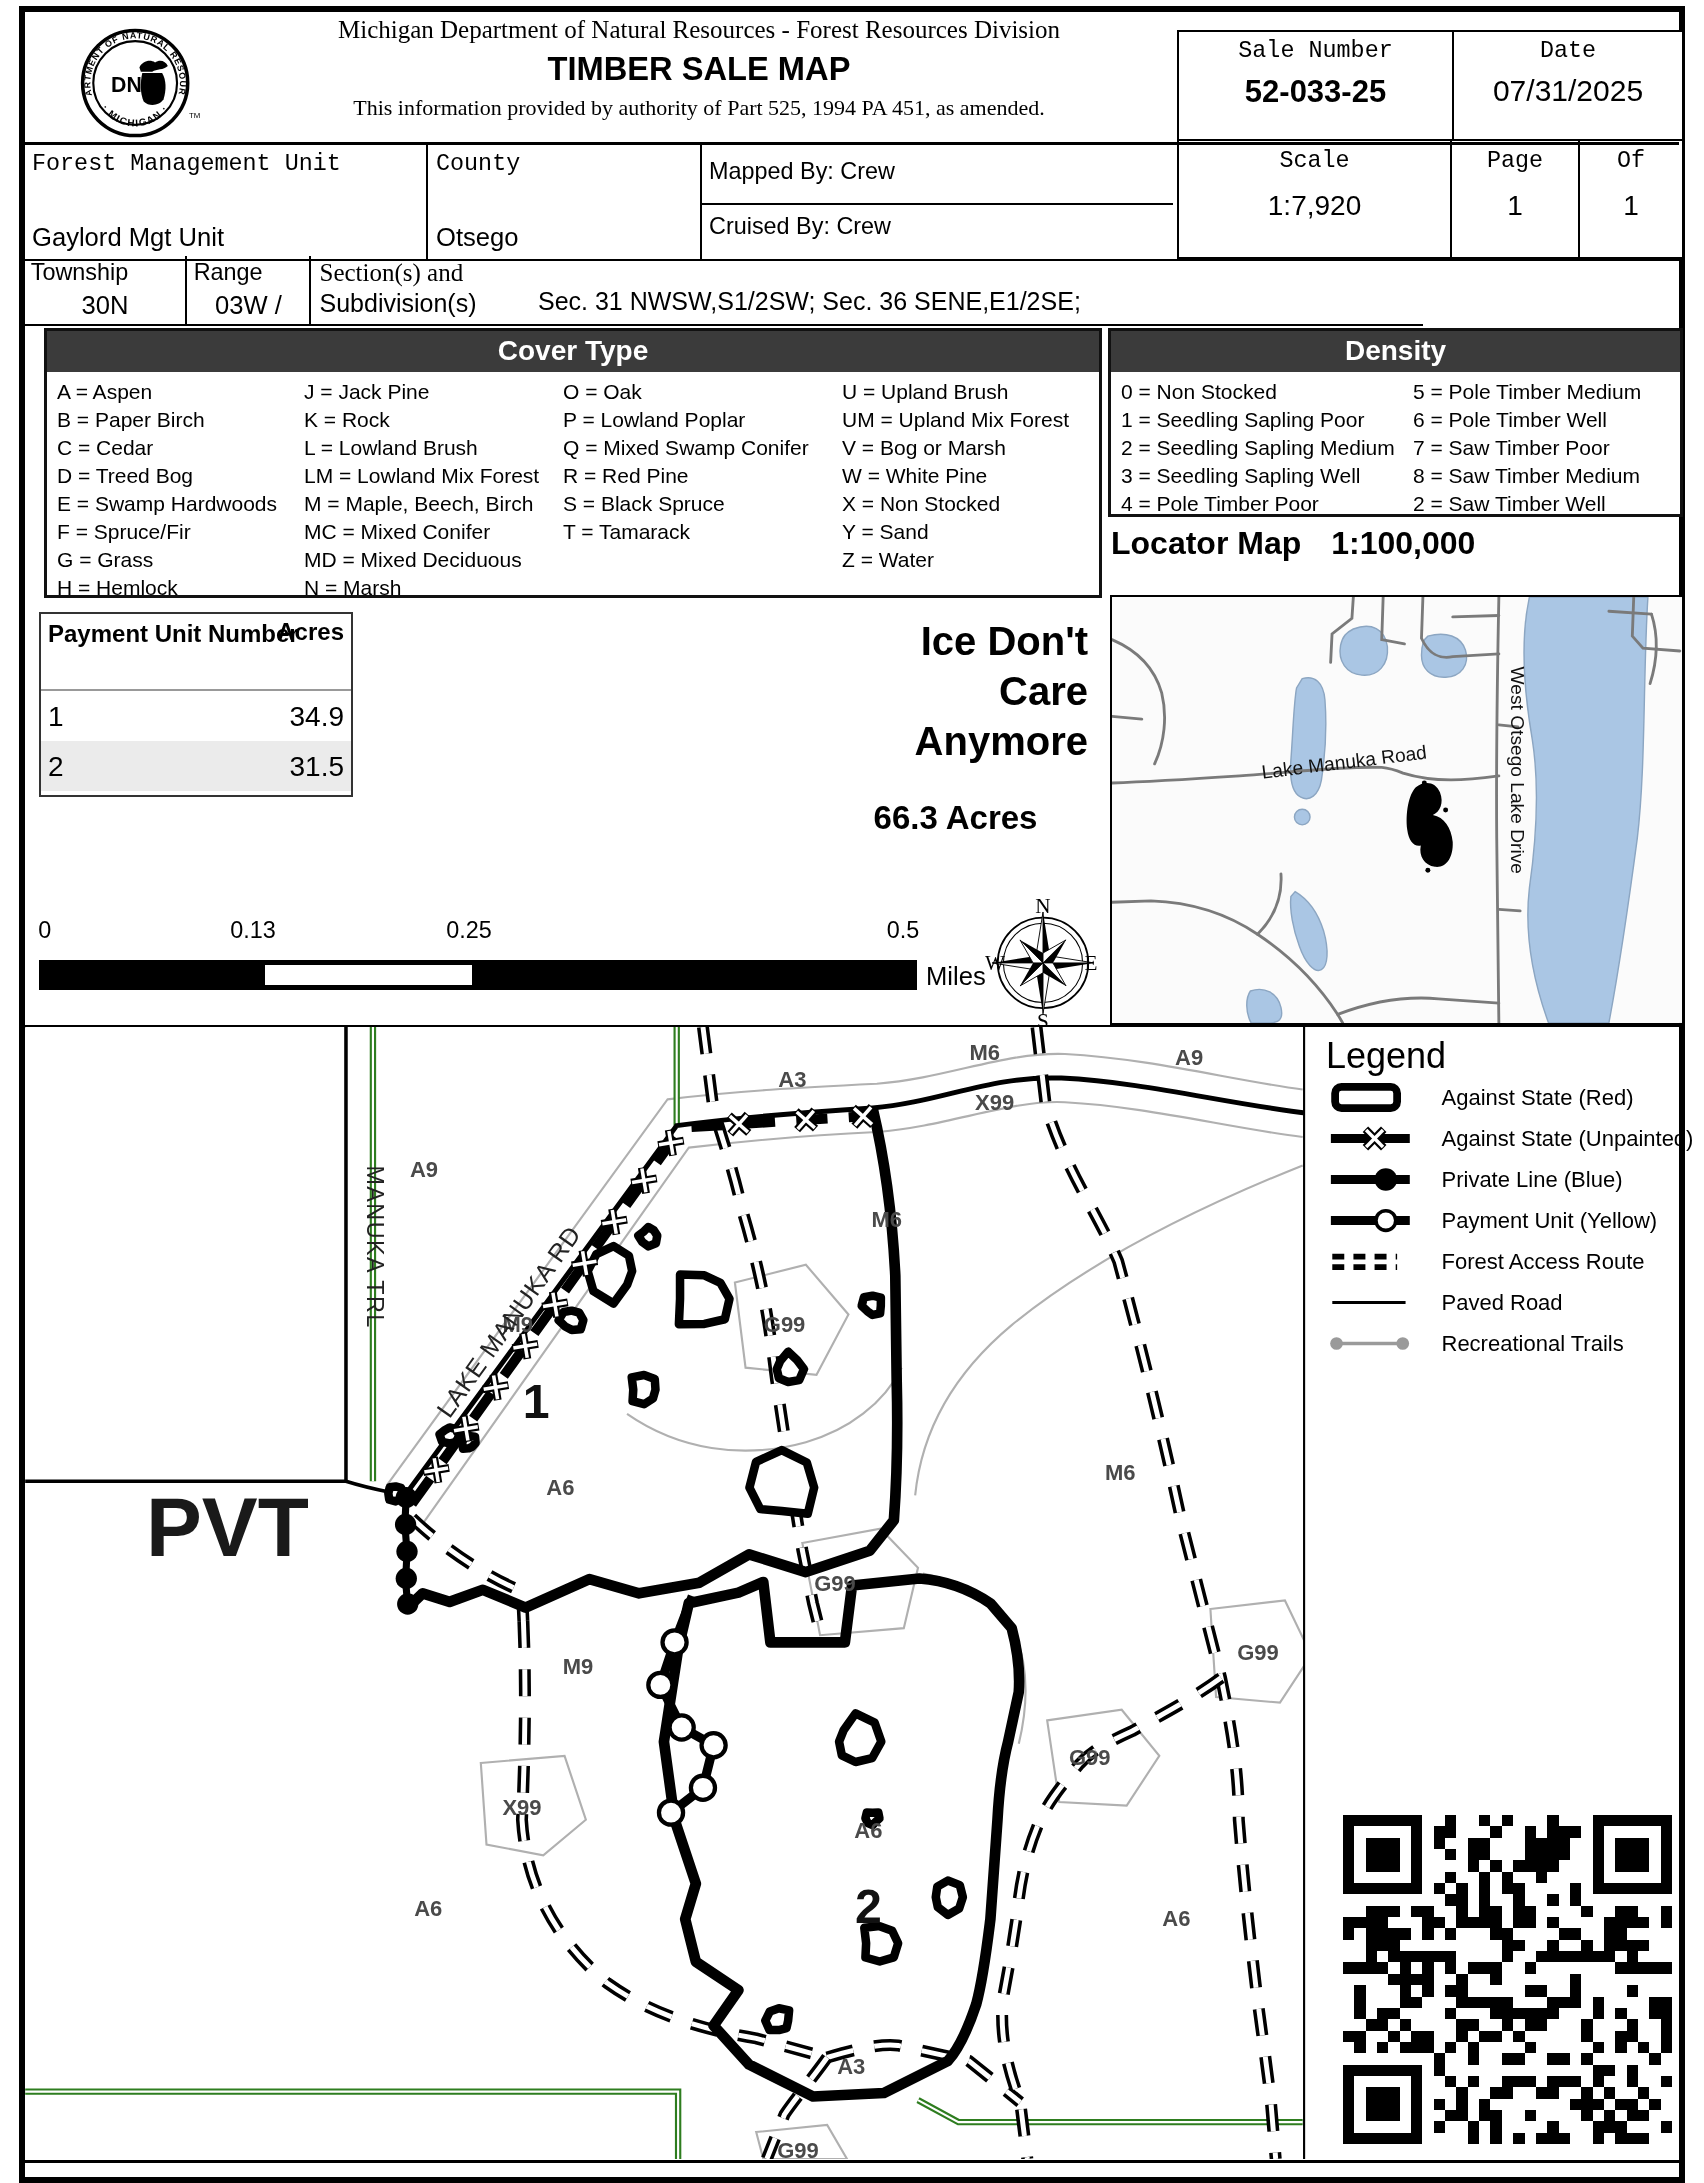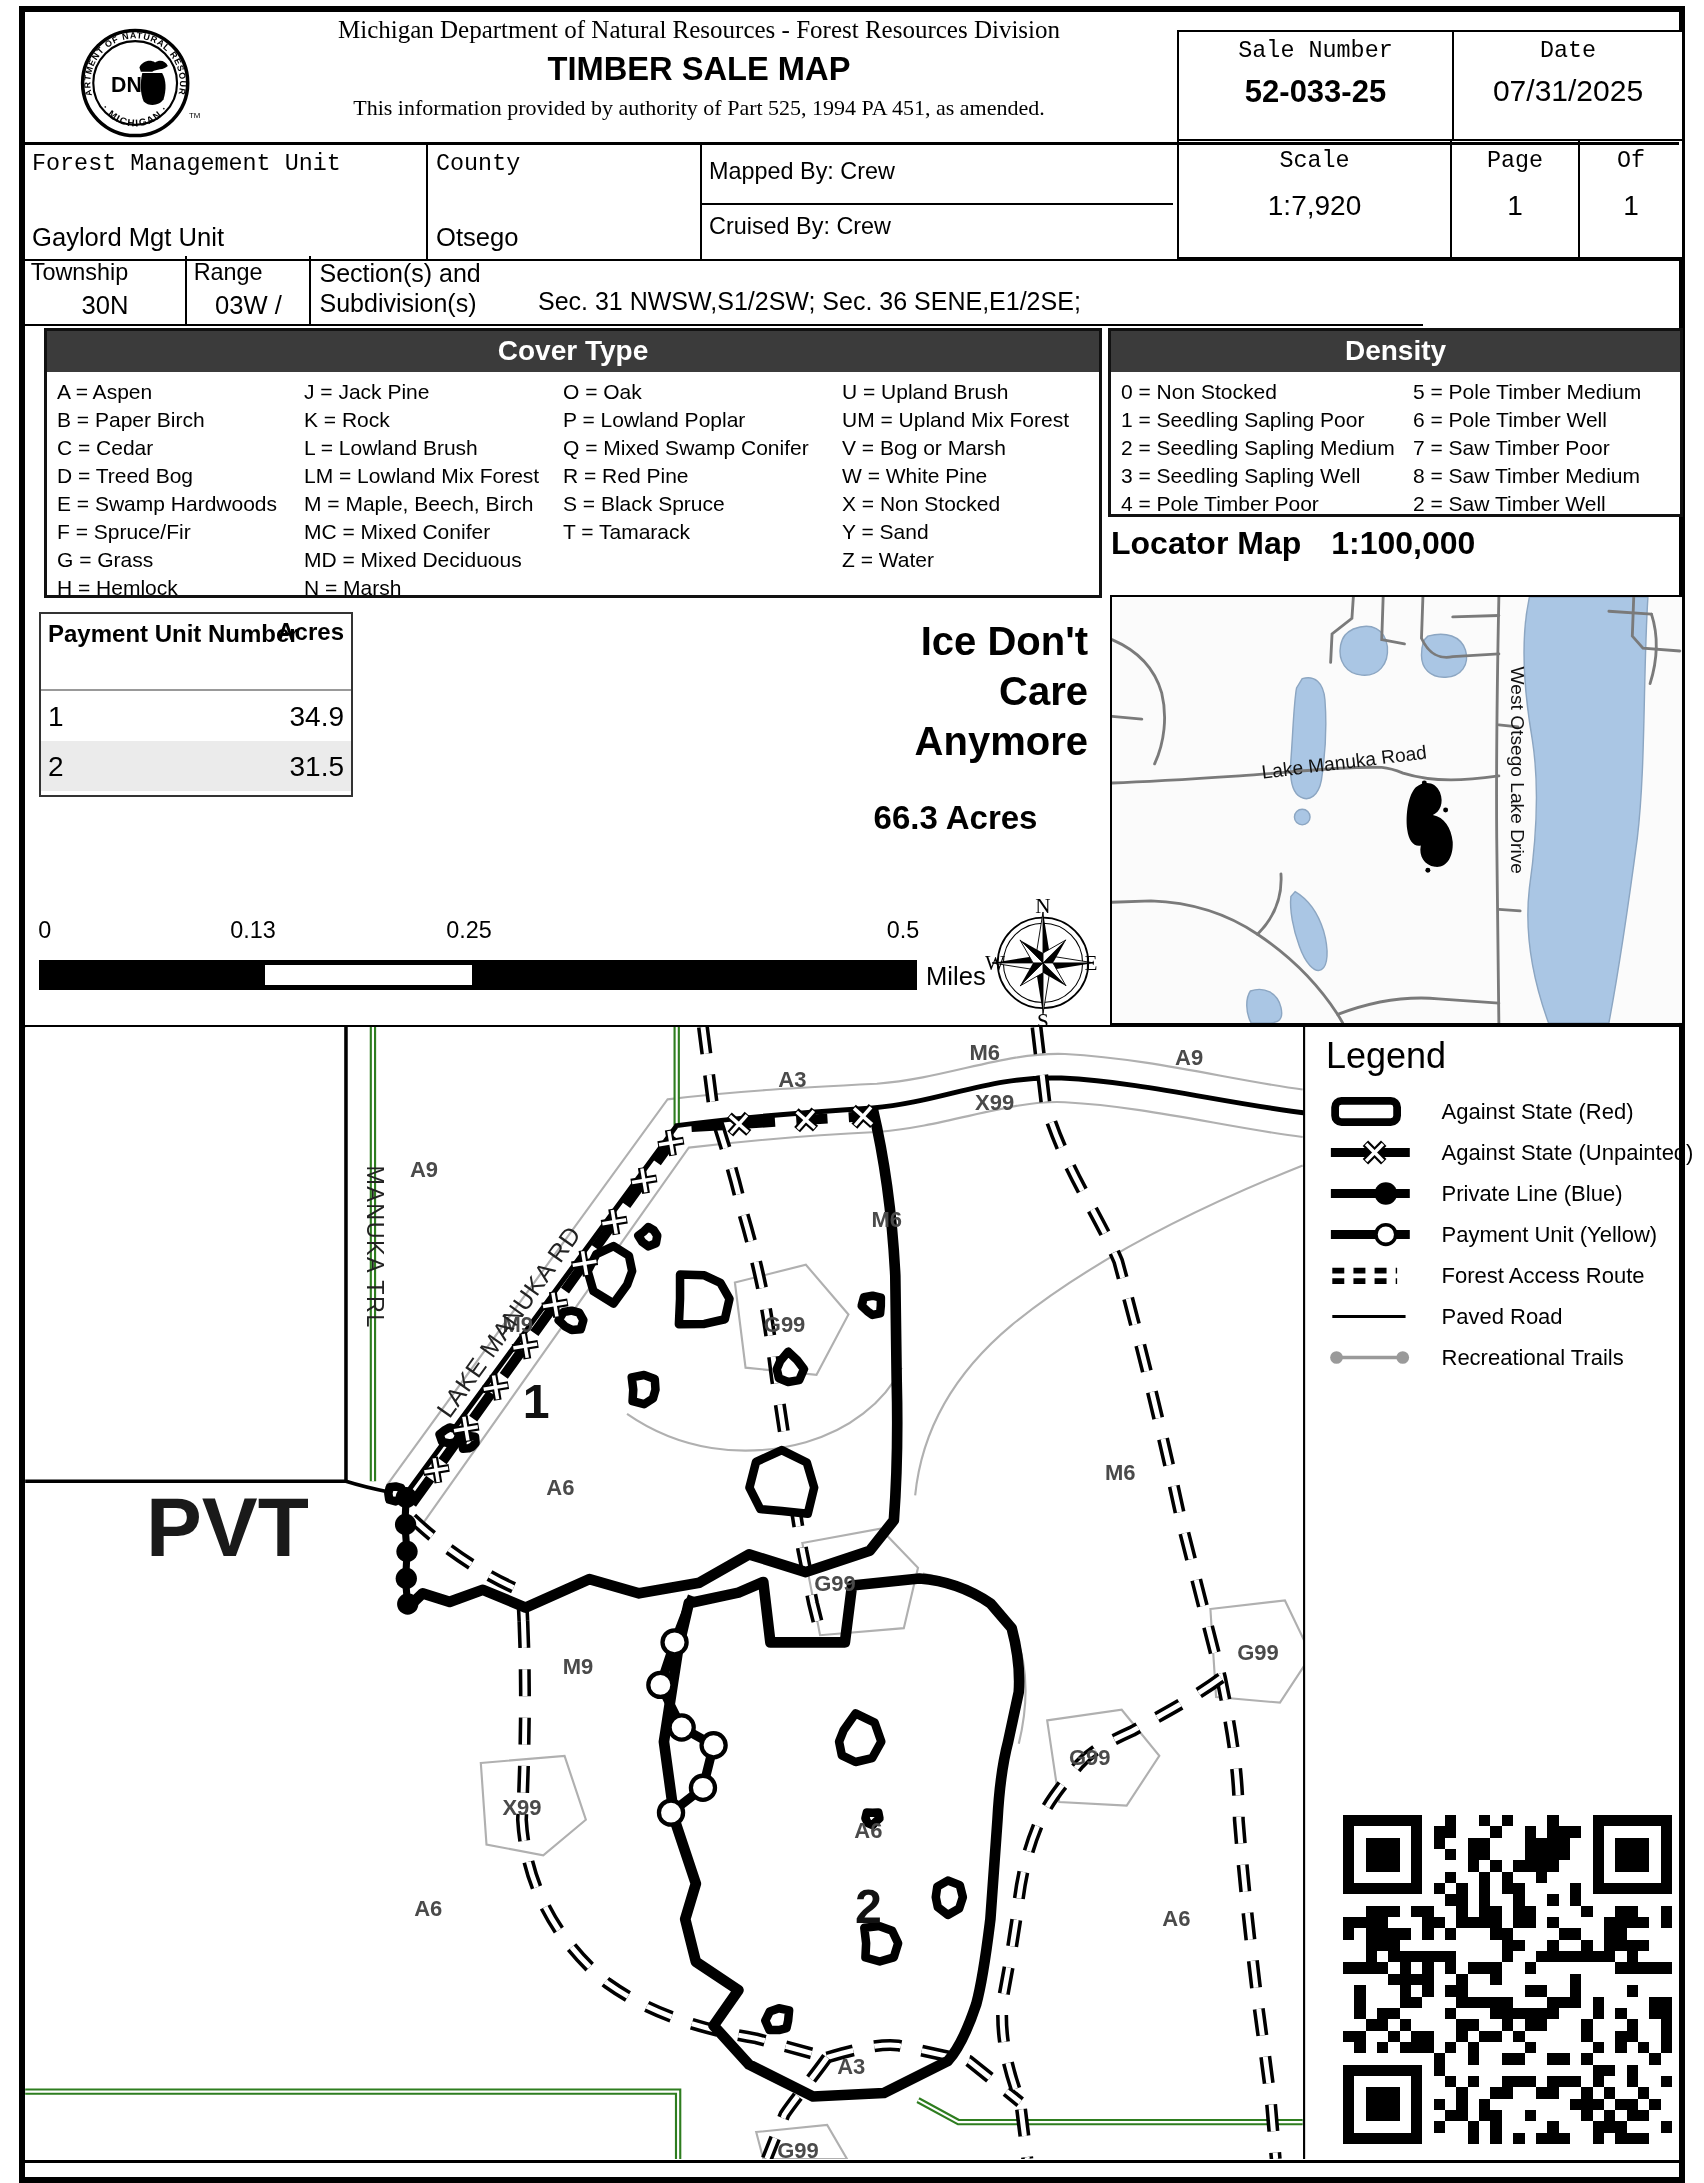--- a/index.html
+++ b/index.html
@@ -32,21 +32,21 @@
   .fmucell .val{position:absolute;left:7px;bottom:7px;font-size:25.6px;}
   #mapped-top{position:absolute;left:0;top:0;width:100%;height:58px;border-bottom:2.8px solid #000;}
   #mapped-bot{position:absolute;left:0;top:61px;width:100%;height:50px;}
   .inlinepair{position:absolute;left:7px;top:12.8px;font-size:23.4px;}
   #twprow{left:25px;top:256px;width:1398px;height:68px;border-bottom:2.8px solid #000;}
   #twp-cell{left:0;width:160px;border-right:2.8px solid #000;}
   #rng-cell{left:163px;width:121px;border-right:2.8px solid #000;}
   #sec-cell{left:286px;width:1363px;}
   .twplab{position:absolute;left:5.7px;top:2.8px;font-size:23.4px;}
   .twpval{position:absolute;left:0;bottom:4.3px;width:100%;text-align:center;font-size:25.6px;}
-  #sec-lab1{position:absolute;left:8.5px;top:2.8px;font-size:25px;}
+  #sec-lab1{position:absolute;left:8.5px;top:2.8px;font-size:25px;font-family:Liberation Serif, serif;}
   #sec-lab2{position:absolute;left:8.5px;top:33px;font-size:25px;}
   #sec-val{position:absolute;left:227px;bottom:8.5px;font-size:25px;}
   
   .panel{border:3.6px solid #111;background:#fff;}
   .panelhead{height:41px;background:var(--panel-header,#3b3b3b);color:#fff;font-weight:bold;font-size:28px;text-align:center;line-height:40px;}
   #coverpanel{left:44px;top:328px;width:1052px;height:264px;}
   #densitypanel{left:1108px;top:328px;width:569px;height:183px;}
   .lgcol{position:absolute;top:47px;font-size:21px;line-height:28px;white-space:nowrap;}
   #ct0{left:10px;} #ct1{left:257px;} #ct2{left:516px;} #ct3{left:795px;}
   #dn0{left:10px;} #dn1{left:302px;}
@@ -69,21 +69,21 @@
   #scalebar{left:39px;top:917px;width:994px;height:92px;}
   .tick{position:absolute;top:0;font-size:23.4px;transform:translateX(-50%);}
   #sb-bar{position:absolute;left:0;top:43px;width:878px;height:30px;background:#000;}
   #sb-white{position:absolute;left:226px;top:48px;width:207px;height:20px;background:#fff;}
   #sb-miles{position:absolute;left:887px;top:45px;font-size:25.6px;}
   
   #maptop{left:25px;top:1025px;width:1654px;height:2.8px;background:#000;}
   #mapbot{left:25px;top:2160px;width:1654px;height:2.8px;background:#000;}
   #mainmap{left:25px;top:1027px;width:1654px;height:1132px;}
   #maplegend{left:1326px;top:1035px;width:349px;}
-  #maplegend .title{font-size:36px;margin-bottom:14px;}
+  #maplegend .title{font-size:36px;}
   .lgrow{display:flex;align-items:center;height:41px;}
   .lgrow svg{flex:none;}
   .lgrow .lab{font-size:22px;padding-left:8.5px;white-space:nowrap;}
   #qr{left:1343px;top:1815px;width:329px;height:329px;}
   #compass{left:985px;top:892px;width:116px;height:139px;}
   
   .stand{fill:none;stroke:var(--stand-gray,#b0b0b0);stroke-width:3;}
   .rd{fill:none;stroke:var(--road-gray,#7a7a7a);stroke-width:4;stroke-linecap:round;}
   .wat{fill:var(--water,#aac6e4);stroke:#8ca6c2;stroke-width:2;}
   .gr1{fill:none;stroke:var(--green,#2e7d1f);stroke-width:9;}

